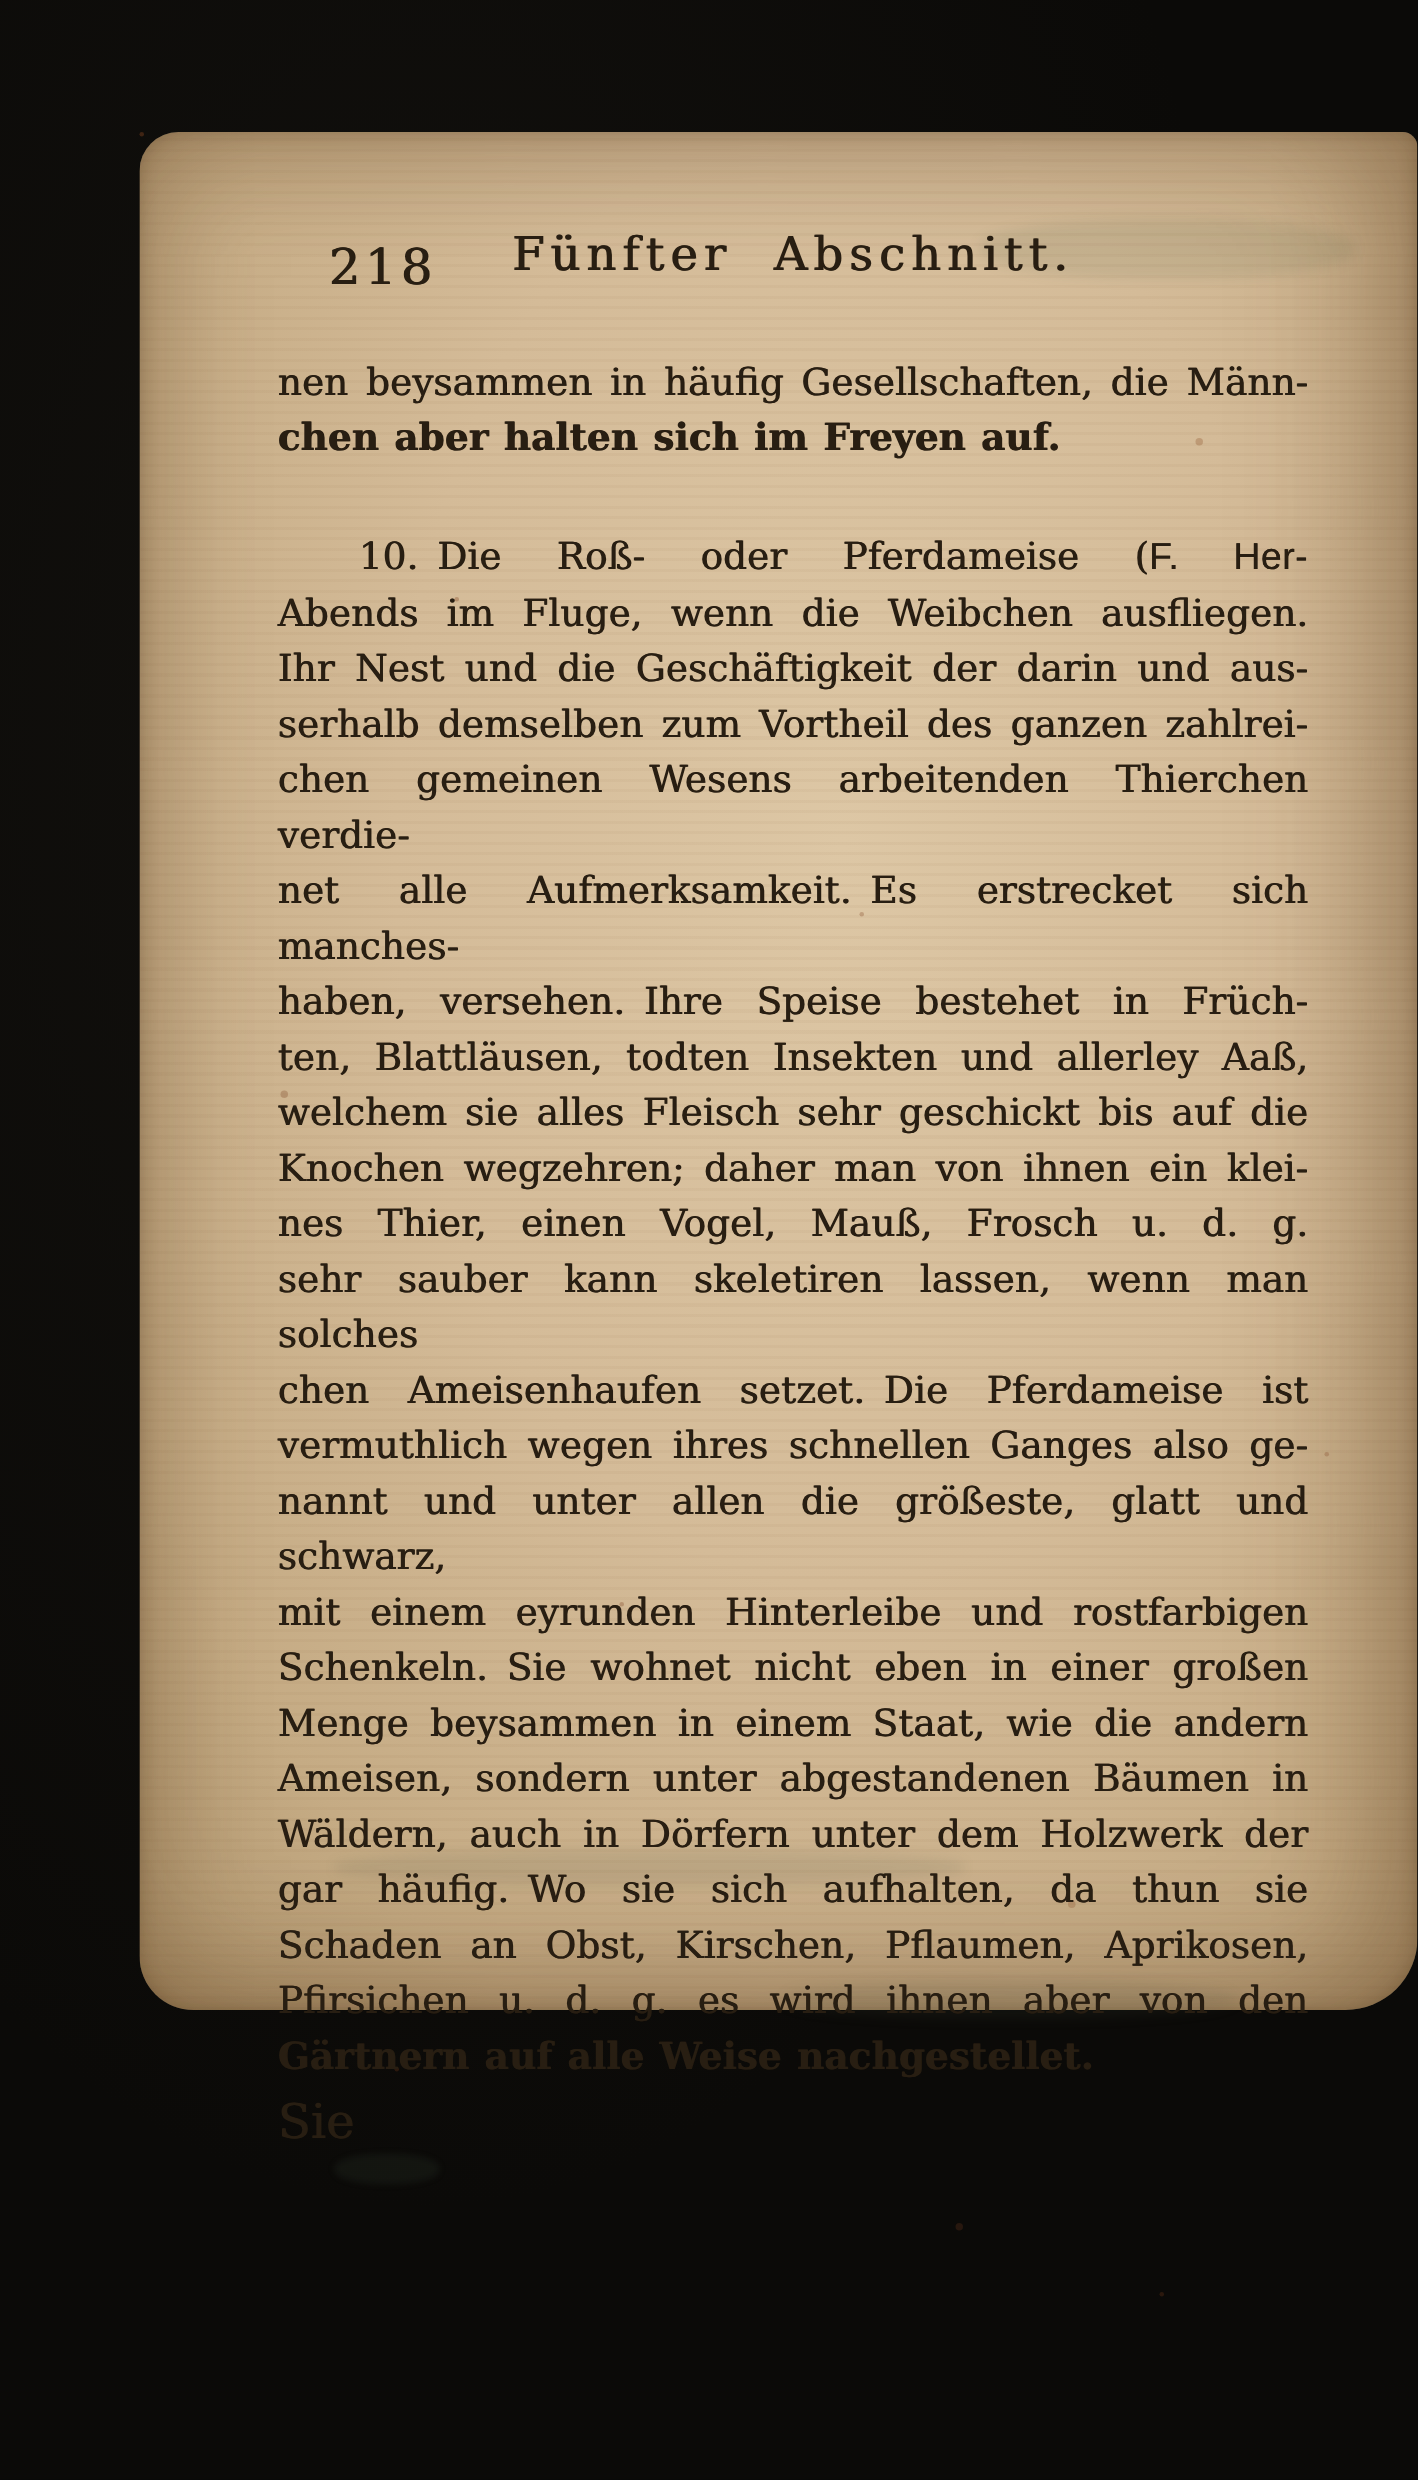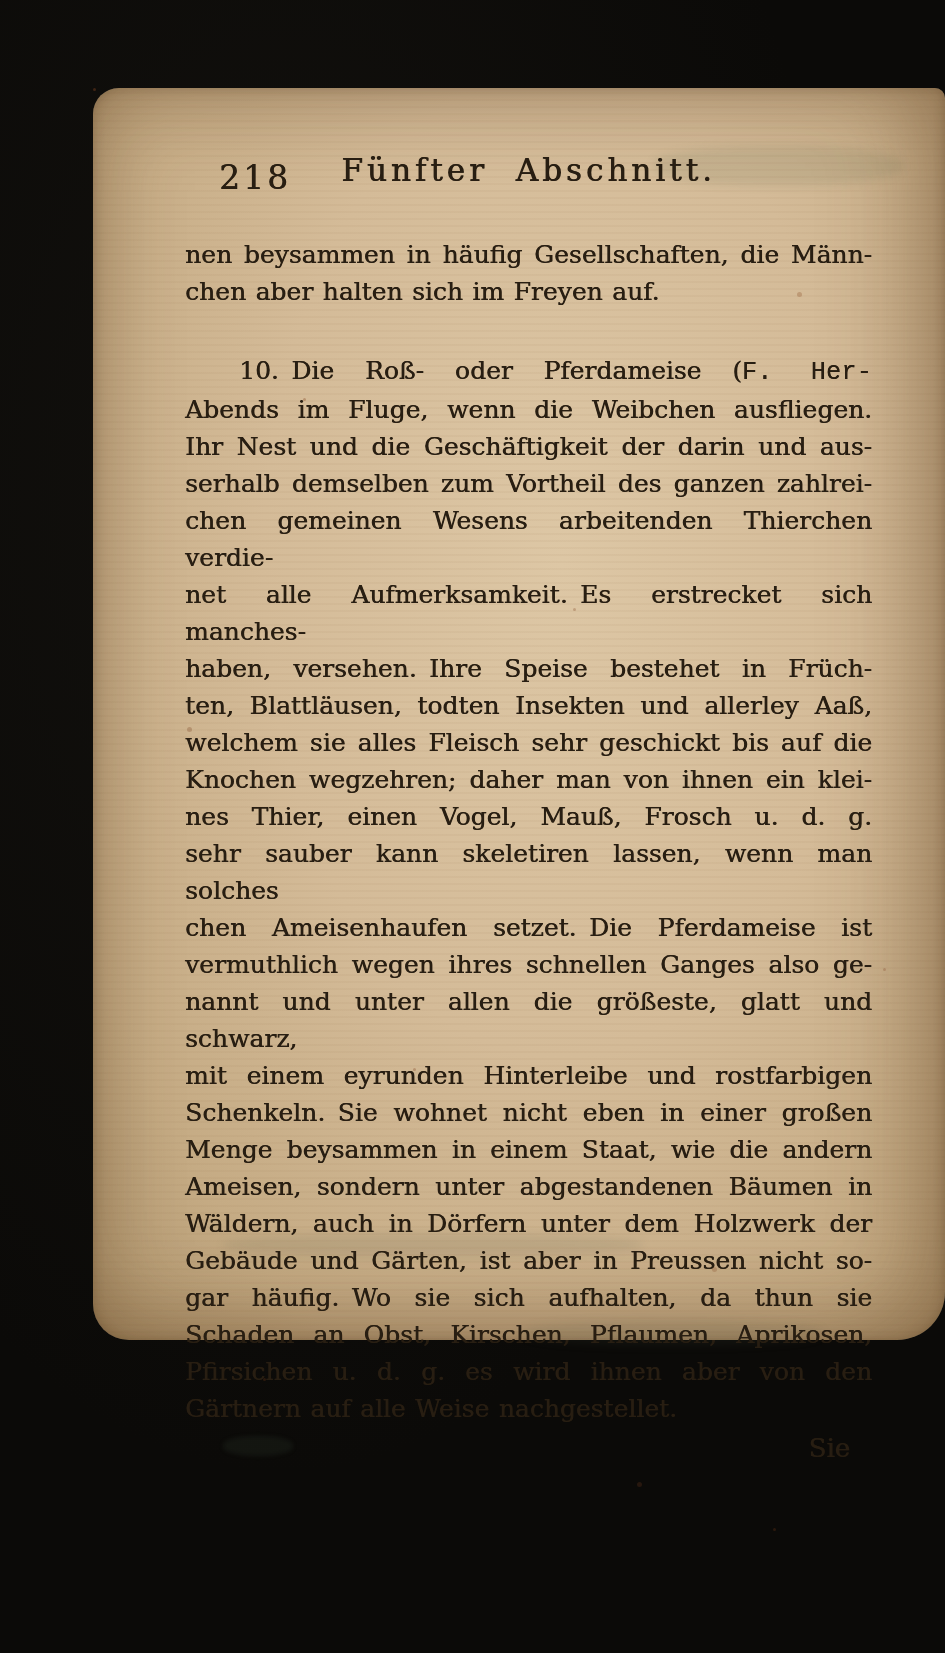--- a/index.html
+++ b/index.html
@@ -61,30 +61,30 @@
   .para{margin:0;}
   [data-name="body-text"] .para:first-child{margin-top:36px;}
   .para + .para{margin-top:42px;}
   .line{
     font-size:25px;line-height:37px;
     text-align:justify;text-align-last:justify;
     word-spacing:.06em;
     text-shadow:.5px 0 currentColor;
     white-space:normal;
   }
-  .line.last{text-align-last:left;}
+  .line.last{text-align-last:left;font-weight:bold;}
   .line.indent{text-indent:54px;}
   .antiqua{
-    font-family:Liberation Mono, monospace;
+    font-family:Liberation Sans, sans-serif;
     text-shadow:.2px 0 currentColor;
     letter-spacing:.3px;
   }
   .catchword{
-    margin-top:6px;text-align:right;padding-right:22px;
-    font-size:26px;text-shadow:.6px 0 currentColor;
+    margin-top:6px;text-align:left;padding-right:22px;
+    font-size:32px;text-shadow:.6px 0 currentColor;
   }
 </style>
 </head>
 <body>
 
 <div class="scan" data-name="scan-background">
   <div class="page" data-name="book-page">
     <div class="specks" data-name="paper-specks"></div>
     <div class="ghost g0" data-name="ink-bleedthrough"></div>
     <div class="ghost g1" data-name="ink-bleedthrough"></div>
@@ -115,21 +115,20 @@
             <div class="line" data-name="text-line"><span data-name="fraktur-text">nes Thier, einen Vogel, Mauß, Frosch u. d. g.</span></div>
             <div class="line" data-name="text-line"><span data-name="fraktur-text">sehr sauber kann skeletiren lassen, wenn man solches</span></div>
             <div class="line" data-name="text-line"><span data-name="fraktur-text">chen Ameisenhaufen setzet. Die Pferdameise ist</span></div>
             <div class="line" data-name="text-line"><span data-name="fraktur-text">vermuthlich wegen ihres schnellen Ganges also ge-</span></div>
             <div class="line" data-name="text-line"><span data-name="fraktur-text">nannt und unter allen die größeste, glatt und schwarz,</span></div>
             <div class="line" data-name="text-line"><span data-name="fraktur-text">mit einem eyrunden Hinterleibe und rostfarbigen</span></div>
             <div class="line" data-name="text-line"><span data-name="fraktur-text">Schenkeln. Sie wohnet nicht eben in einer großen</span></div>
             <div class="line" data-name="text-line"><span data-name="fraktur-text">Menge beysammen in einem Staat, wie die andern</span></div>
             <div class="line" data-name="text-line"><span data-name="fraktur-text">Ameisen, sondern unter abgestandenen Bäumen in</span></div>
             <div class="line" data-name="text-line"><span data-name="fraktur-text">Wäldern, auch in Dörfern unter dem Holzwerk der</span></div>
-            <div class="line" data-name="text-line"><span data-name="fraktur-text">Gebäude und Gärten, ist aber in Preussen nicht so-</span></div>
             <div class="line" data-name="text-line"><span data-name="fraktur-text">gar häufig. Wo sie sich aufhalten, da thun sie</span></div>
             <div class="line" data-name="text-line"><span data-name="fraktur-text">Schaden an Obst, Kirschen, Pflaumen, Aprikosen,</span></div>
             <div class="line" data-name="text-line"><span data-name="fraktur-text">Pfirsichen u. d. g. es wird ihnen aber von den</span></div>
             <div class="line last" data-name="text-line"><span data-name="fraktur-text">Gärtnern auf alle Weise nachgestellet.</span></div>
           </div>
         </div>
       <div class="catchword" data-name="catchword">Sie</div>
     </div>
   </div>
 </div>

